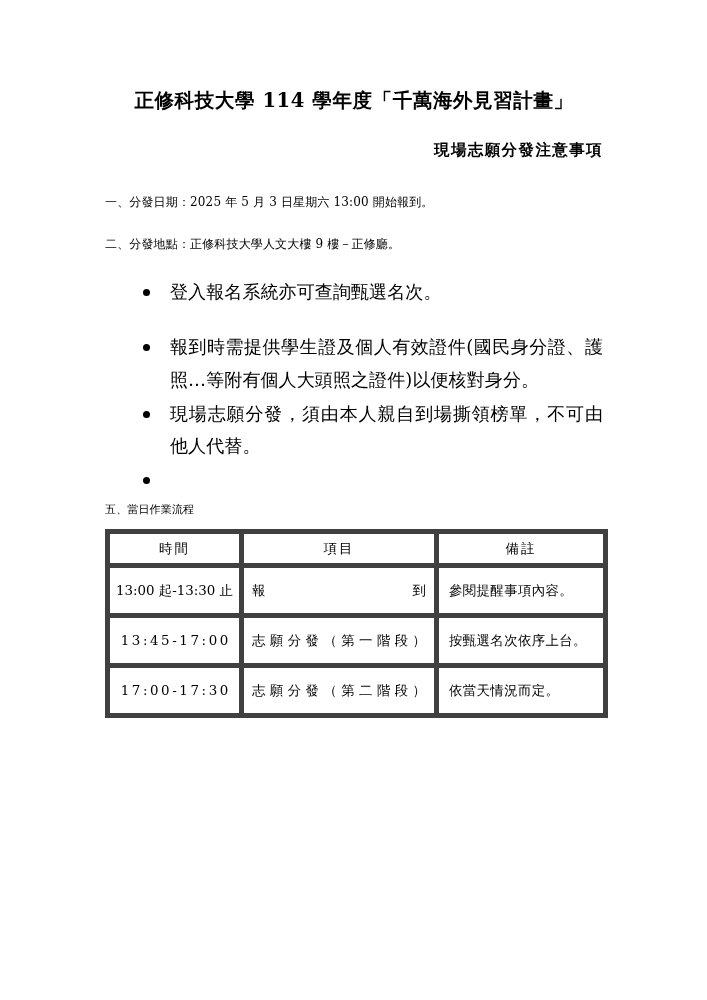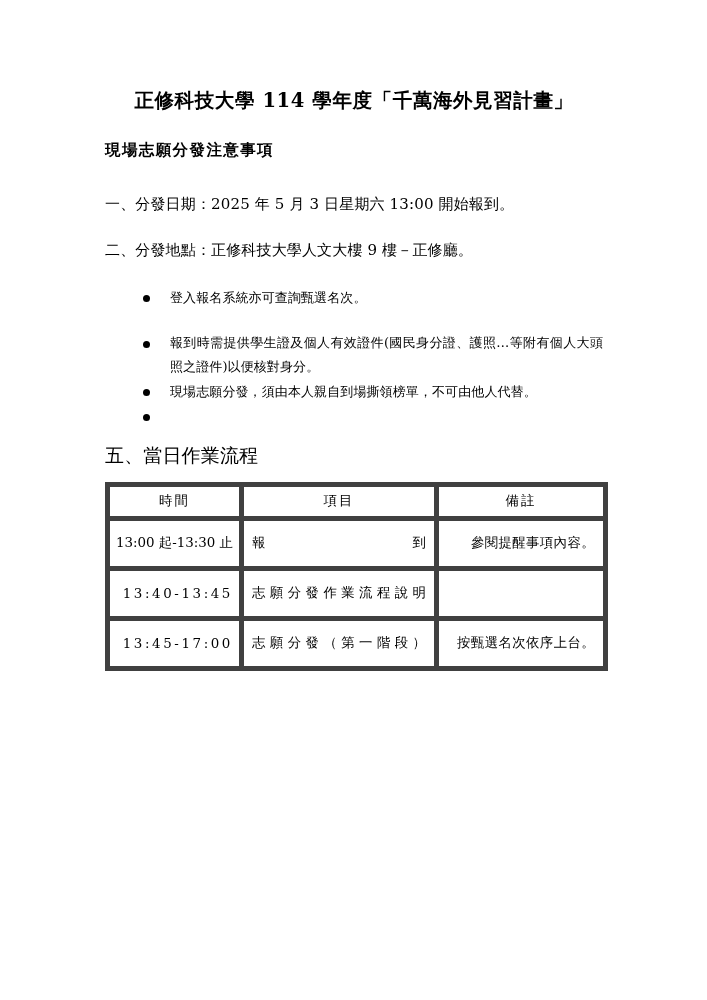--- a/index.html
+++ b/index.html
@@ -35,29 +35,29 @@
     font-size: 19.5px;
     font-weight: bold;
     text-align: center;
     letter-spacing: 0.6px;
     line-height: 1.35;
     margin: 0 0 26px 0;
   }
   .doc-subtitle {
     font-size: 15.5px;
     font-weight: bold;
-    text-align: left;
+    text-align: right;
     letter-spacing: 1.4px;
     line-height: 1.35;
     margin: 0 0 32px 0;
   }
 
   
   .clause {
-    font-size: 15px;
+    font-size: 12px;
     line-height: 1.55;
     margin: 0 0 23px 0;
     text-align: justify;
     letter-spacing: 0.15px;
   }
   .clause.tight {
     margin-bottom: 14px;
   }
 
   
@@ -65,39 +65,39 @@
     list-style: none;
     margin: 0 0 20px 0;
     padding: 0;
   }
   .bullet-list.gap-after {
     margin-bottom: 22px;
   }
   .bullet-item {
     position: relative;
     padding-left: 65px;
-    font-size: 13px;
+    font-size: 18px;
     line-height: 1.82;
     text-align: justify;
     letter-spacing: 0.1px;
     margin-bottom: 1px;
   }
   .bullet-dot {
     position: absolute;
     left: 38px;
     top: 0.72em;
     width: 7px;
     height: 7px;
     border-radius: 50%;
     background: #000;
   }
 
   
   .section-five {
-    font-size: 19px;
+    font-size: 11px;
     line-height: 1.55;
     margin: 38px 0 11px 0;
     letter-spacing: 0.15px;
   }
 
   
   table.schedule {
     border-collapse: collapse;
     width: 498px;
     table-layout: fixed;
@@ -109,21 +109,20 @@
     font-size: 13.4px;
     vertical-align: middle;
   }
   table.schedule th {
     text-align: center;
     height: 27px;
     letter-spacing: 2px;
   }
   table.schedule td {
     height: 45px;
-    text-align: right;
   }
   col.c-time  { width: 134px; }
   col.c-item  { width: 195px; }
   col.c-note  { width: 169px; }
 
   .cell-time {
     text-align: center;
     font-size: 13.4px;
     padding: 0 6px;
   }
@@ -215,53 +214,53 @@
             <td class="cell-time">13:00 起-13:30 止</td>
             <td class="cell-item">
               <div class="spread-line">
                 <span>報</span>
                 <span>到</span>
               </div>
             </td>
             <td class="cell-note">參閱提醒事項內容。</td>
           </tr>
           <tr>
-            <td class="cell-time spread">13:40-13:45</td>
-            <td class="cell-item">
-              <div class="spread-line">
-                <span>志</span>
-                <span>願</span>
-                <span>分</span>
-                <span>發</span>
-                <span>作</span>
-                <span>業</span>
-                <span>流</span>
-                <span>程</span>
-                <span>說</span>
-                <span>明</span>
-              </div>
-            </td>
-            <td class="cell-note"></td>
-          </tr>
-          <tr>
             <td class="cell-time spread">13:45-17:00</td>
             <td class="cell-item">
               <div class="spread-line">
                 <span>志</span>
                 <span>願</span>
                 <span>分</span>
                 <span>發</span>
                 <span>（</span>
                 <span>第</span>
                 <span>一</span>
                 <span>階</span>
                 <span>段</span>
                 <span>）</span>
               </div>
             </td>
             <td class="cell-note">按甄選名次依序上台。</td>
           </tr>
+          <tr>
+            <td class="cell-time spread">17:00-17:30</td>
+            <td class="cell-item">
+              <div class="spread-line">
+                <span>志</span>
+                <span>願</span>
+                <span>分</span>
+                <span>發</span>
+                <span>（</span>
+                <span>第</span>
+                <span>二</span>
+                <span>階</span>
+                <span>段</span>
+                <span>）</span>
+              </div>
+            </td>
+            <td class="cell-note">依當天情況而定。</td>
+          </tr>
         </tbody>
     </table>
 
 
   </div>
 </div>
 
 </body></html>

